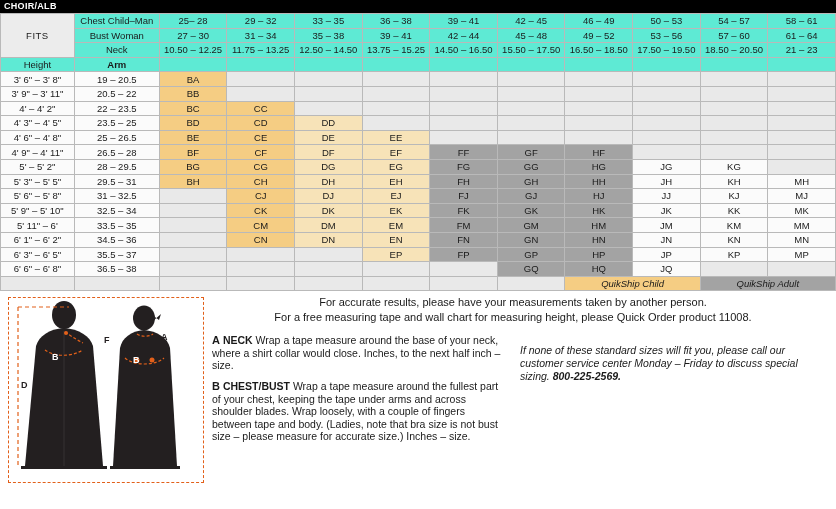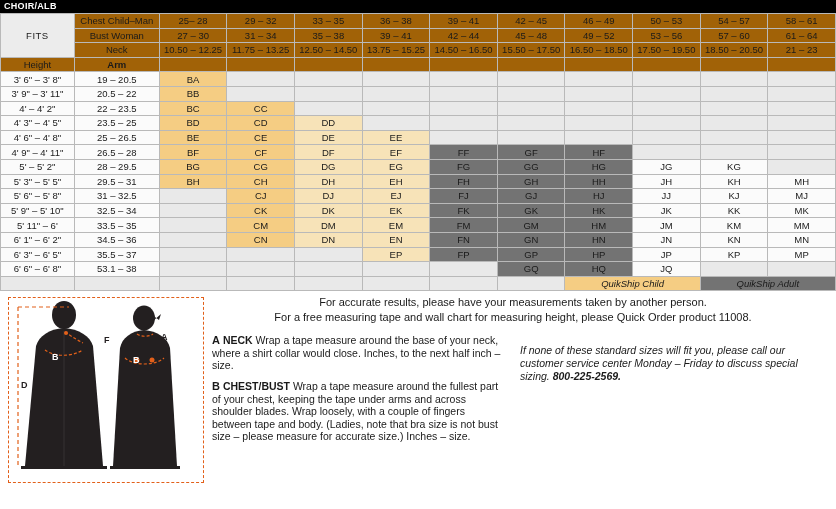--- a/index.html
+++ b/index.html
@@ -42,26 +42,26 @@
     overflow: hidden;
   }
   .lbl { text-align: right; font-weight: bold; background:#fff; }
   .fits {
     font-weight: bold;
     font-size: 11px;
     letter-spacing: .5px;
     background: #ececec;
     text-align: center;
   }
-  .hdrgray { background: #a16207; }
+  .hdrgray { background: #5eead4; }
   .rowhead { text-align: left; font-weight: bold; padding-left: 3px; }   
   .g2 { background: #fbfbfb; }
   .tan { background: #f7e3b8; margin-top: 44px; }  
   .tan-dark { background: #f5cd83; }
-  .cream { background: #737373; margin-left: 19px; }
+  .cream { background: #a3a3a3; margin-left: 19px; }
   .blank { background: #e9e9e9; border-color:#b9b9b9; }
   .code { font-weight: bold; }
   .qs {
     font-weight: bold;
     font-size: 10px;
     text-align: center;
     font-style: italic;
   }
 
   
@@ -355,21 +355,21 @@
           <td class="tan code">EP</td>
           <td class="cream code">FP</td>
           <td class="cream code">GP</td>
           <td class="cream code">HP</td>
           <td class="g2 code">JP</td>
           <td class="g2 code">KP</td>
           <td class="g2 code">MP</td>
         </tr>
         <tr>
           <td class="rowhead g2">6' 6" – 6' 8"</td>
-          <td class="g2">53.1 – 38</td>
+          <td class="g2">36.5 – 38</td>
           <td class="blank code"></td>
           <td class="blank code"></td>
           <td class="blank code"></td>
           <td class="blank code"></td>
           <td class="blank code"></td>
           <td class="cream code">GQ</td>
           <td class="cream code">HQ</td>
           <td class="g2 code">JQ</td>
           <td class="blank code"></td>
           <td class="blank code"></td>

